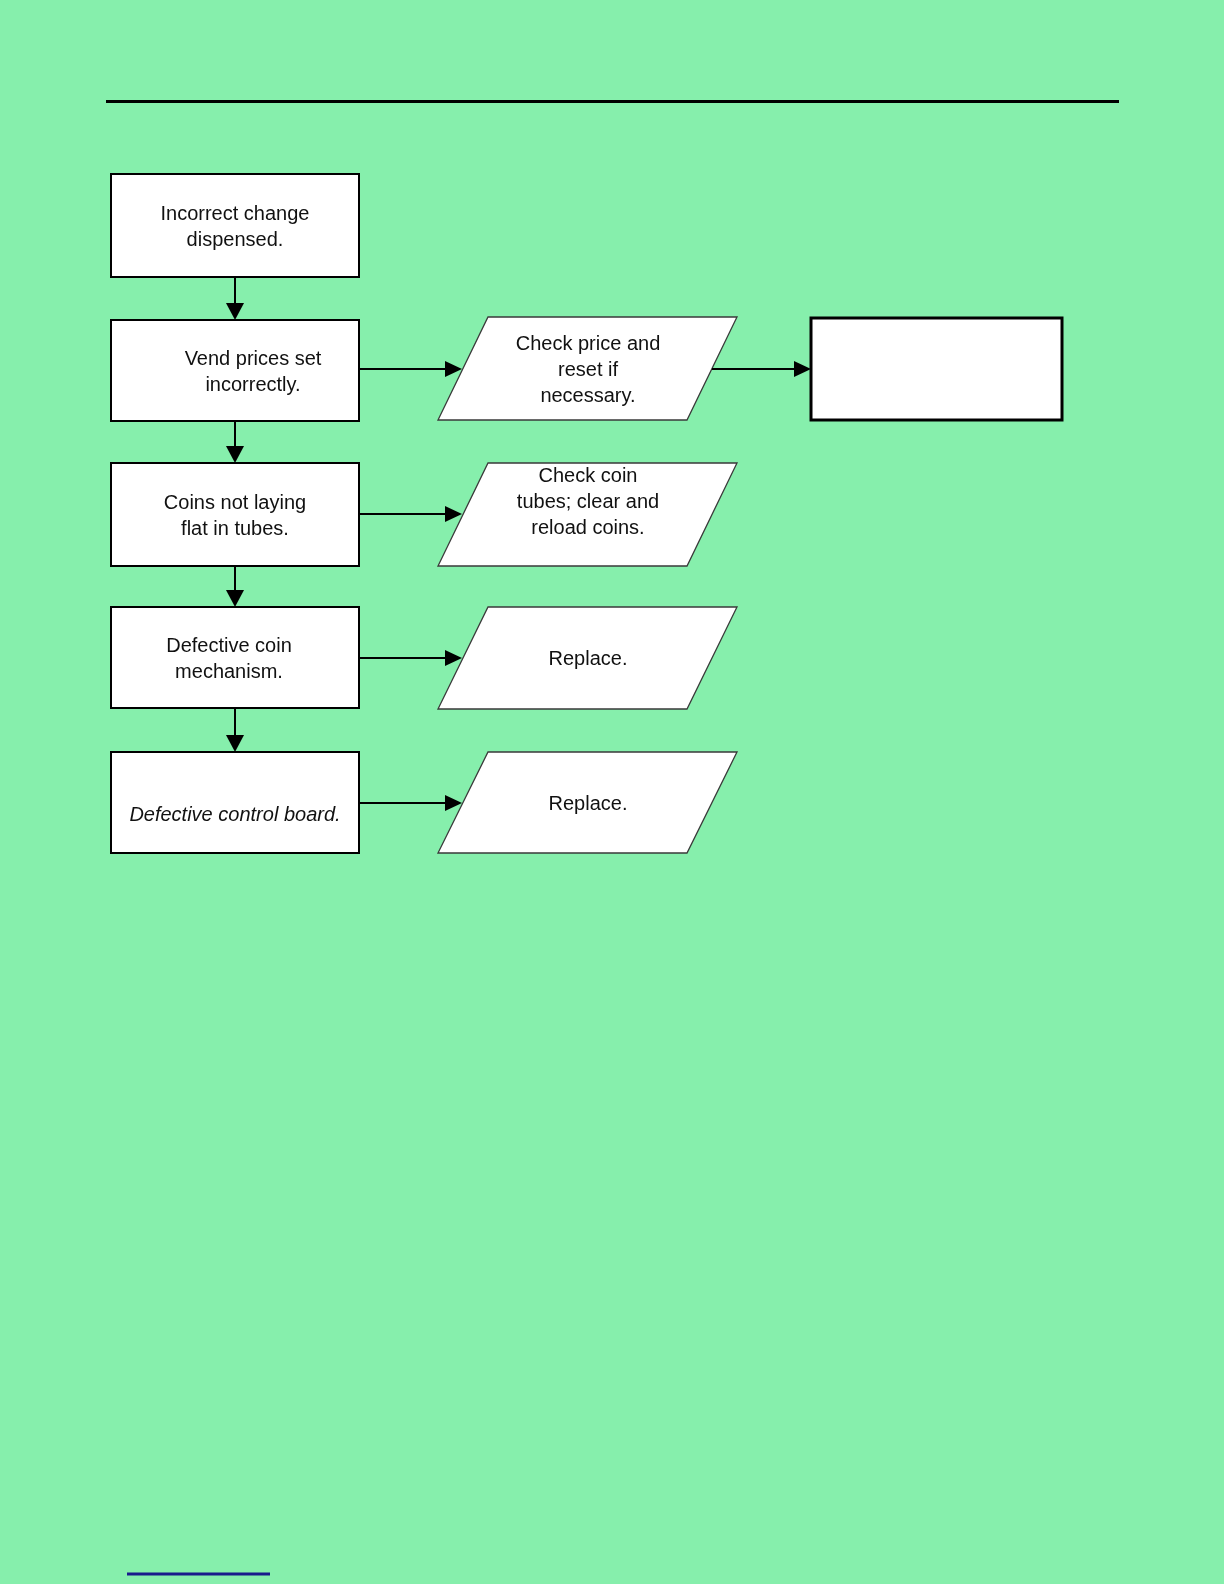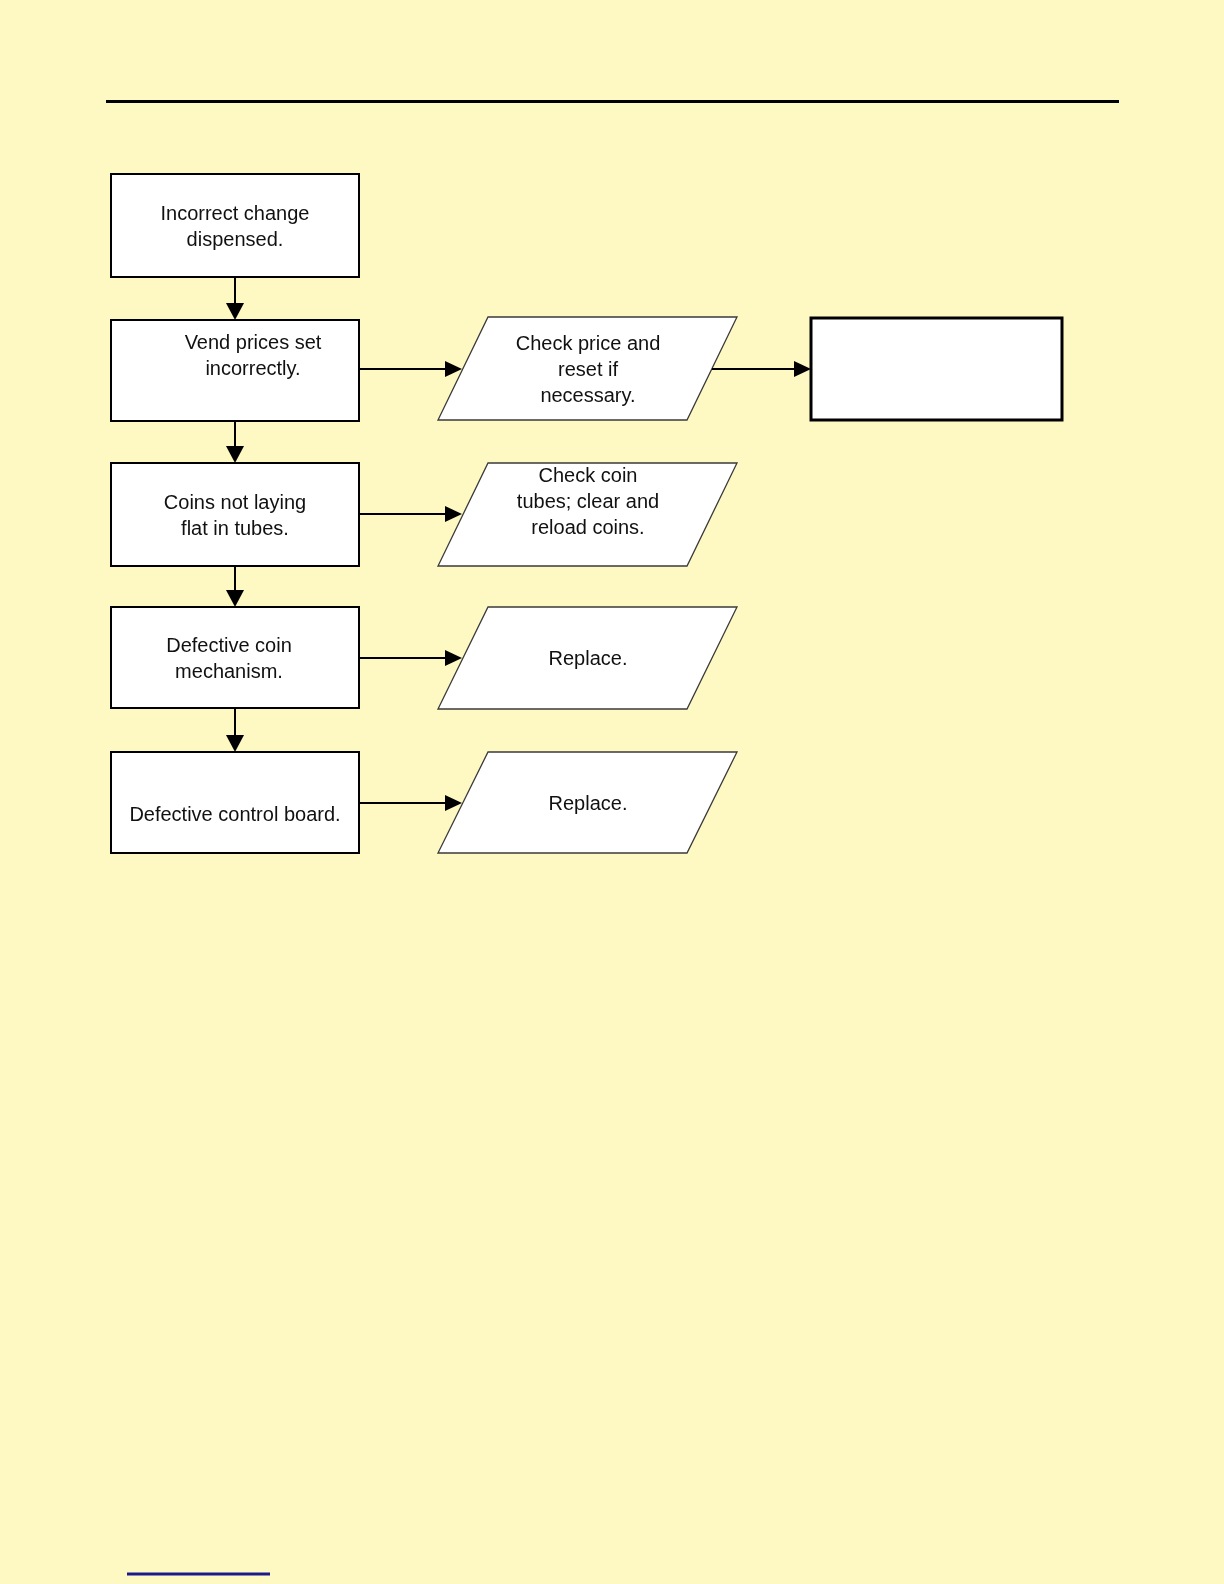--- a/index.html
+++ b/index.html
@@ -4,21 +4,21 @@
 <style>
   html, body {
     margin: 0;
     padding: 0;
     background: #ffffff;
   }
   .page {
     position: relative;
     width: 1224px;
     height: 1584px;
-    background: #fef9c3;
+    background: #86efac;
     font-family: "Liberation Sans", sans-serif;
     overflow: hidden;
   }
   svg.layer {
     position: absolute;
     left: 0;
     top: 0;
   }
   .label {
     position: absolute;
@@ -92,36 +92,36 @@
       <line x1="712" y1="369" x2="795" y2="369" stroke="#000000" stroke-width="2"></line>
       <polygon points="811,369 794,361 794,377" fill="#000000"></polygon>
     </g>
 
     <line x1="127" y1="1574" x2="270" y2="1574" stroke-width="3" stroke="#1a1a8c"></line>
   </svg>
 
   <div class="label" style="left:113px; top:176px; width:244px; height:99px;">Incorrect change
 dispensed.</div>
 
-  <div class="label" style="left:113px; top:306px; width:280px; height:97px;">Vend prices set
+  <div class="label" style="left:113px; top:322px; width:280px; height:97px;">Vend prices set
 incorrectly.</div>
 
   <div class="label" style="left:113px; top:465px; width:244px; height:99px;">Coins not laying
 flat in tubes.</div>
 
   <div class="label" style="left:463px; top:318px; width:250px; height:101px;">Check price and
 reset if
 necessary.</div>
 
   <div class="label" style="left:463px; top:464px; width:250px; height:73px;">Check coin
 tubes; clear and
 reload coins.</div>
 
   <div class="label" style="left:107px; top:609px; width:244px; height:97px;">Defective coin
 mechanism.</div>
 
   <div class="label" style="left:463px; top:608px; width:250px; height:100px;">Replace.</div>
 
-  <div class="label" style="left:113px; top:754px; width:244px; height:120px;">Defective control board.</div>
+  <div class="label" style="left:113px; top:754px; width:244px; height:120px;font-style:italic;">Defective control board.</div>
 
   <div class="label" style="left:463px; top:753px; width:250px; height:99px;">Replace.</div>
 
 </div>
 
 </body></html>

